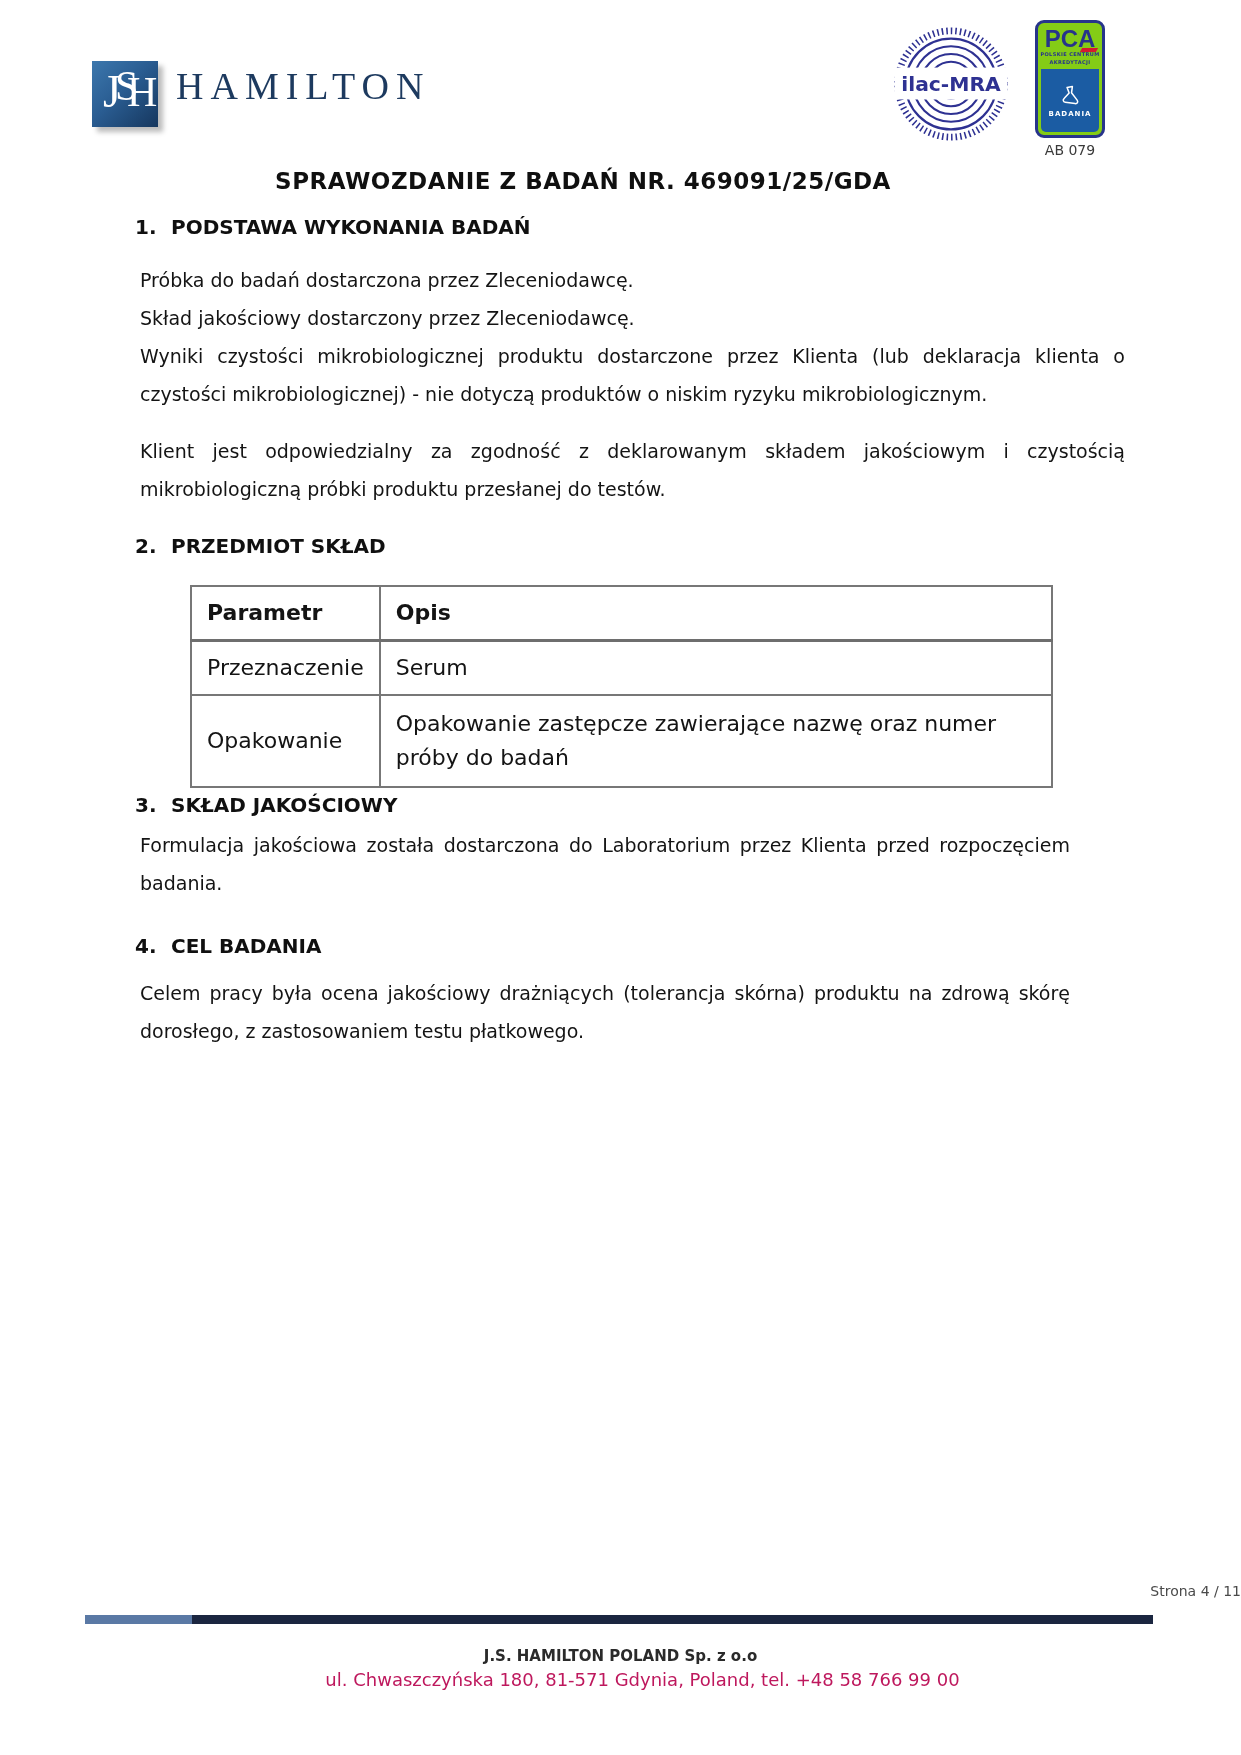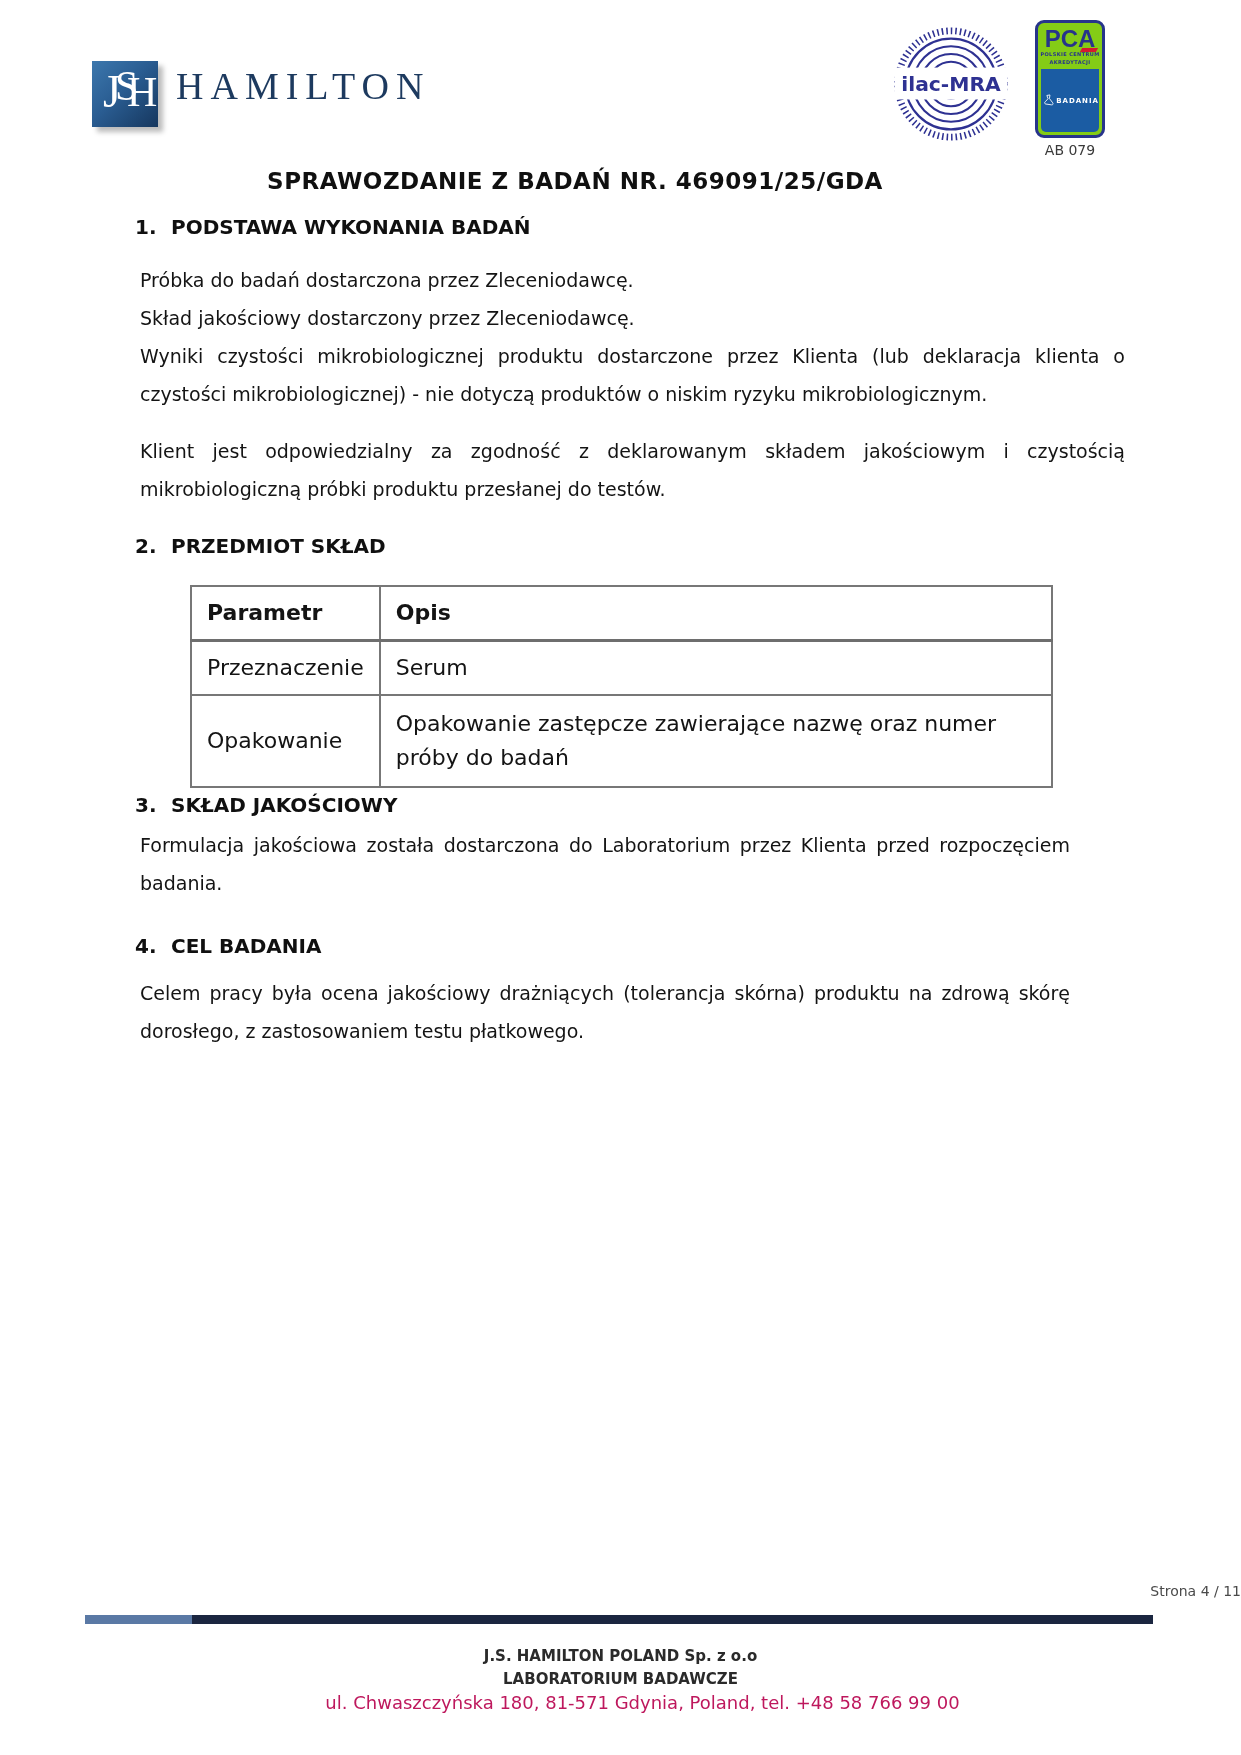--- a/index.html
+++ b/index.html
@@ -39,28 +39,28 @@
     font-family:"Liberation Sans", sans-serif; font-weight:bold; font-size:24px;
     color:#27348b; line-height:1; letter-spacing:0; position:relative; display:inline-block;
   }
   .pca-red{
     position:absolute; right:-2px; bottom:-1px; width:16px; height:4px;
     background:#d6192e; transform:skewX(-30deg);
   }
   .pca-sub{ font-size:5px; font-weight:bold; color:#27348b; line-height:1.5; letter-spacing:.4px; }
   .pca-blue{
     flex:1; margin:3px 3px 3px 3px; border-radius:0 0 5px 5px; background:#1b5ca3;
-    display:flex; flex-direction:row; align-items:center; justify-content:center; gap:0;
+    display:flex; flex-direction:column; align-items:center; justify-content:center; gap:0;
   }
   .pca-badania{ color:#ffffff; font-size:7px; font-weight:bold; letter-spacing:1px; }
   .pca-number{ margin-top:4px; font-size:14px; color:#3a3a3a; font-family:"DejaVu Sans", sans-serif; }
 
   
   .doc-title{
-    position:absolute; left:0; top:168px; width:1150px; text-align:center;
+    position:absolute; left:8px; top:168px; width:1150px; text-align:center;
     font-size:23px; font-weight:bold; letter-spacing:.5px; color:#101010;
   }
   .sec-head{
     position:absolute; left:135px; display:flex;
     font-size:20px; font-weight:bold; color:#101010;
   }
   .sec-num{ width:36px; flex:0 0 36px; }
   .h1{ top:215px; } .h2{ top:534px; } .h3{ top:793px; } .h4{ top:934px; }
 
   .para{
@@ -192,17 +192,16 @@
     <span>CEL BADANIA</span>
   </div>
   <div class="para p-s4">Celem pracy była ocena jakościowy drażniących (tolerancja skórna) produktu na zdrową skórę dorosłego, z zastosowaniem testu płatkowego.</div>
 
   <div class="page-label">Strona 4 / 11</div>
   <div class="footer-bar">
     <span class="light"></span>
   </div>
   <div class="footer-co">
     <div class="b">J.S. HAMILTON POLAND Sp. z o.o</div>
-    <div class="b">LABORATORIUM BADAWCZE</div>
     <div class="addr">ul. Chwaszczyńska 180, 81-571 Gdynia, Poland, tel. +48 58 766 99 00</div>
   </div>
 
 </div>
 
 </body></html>

